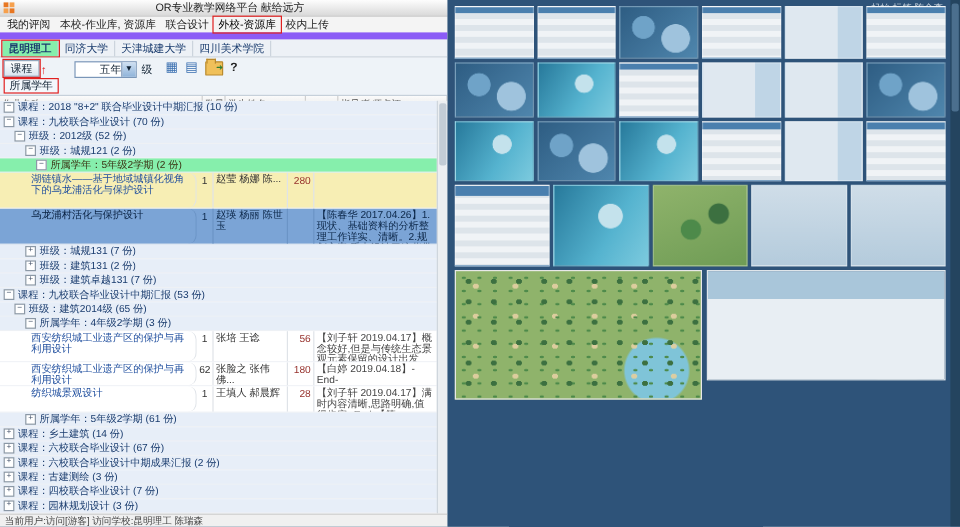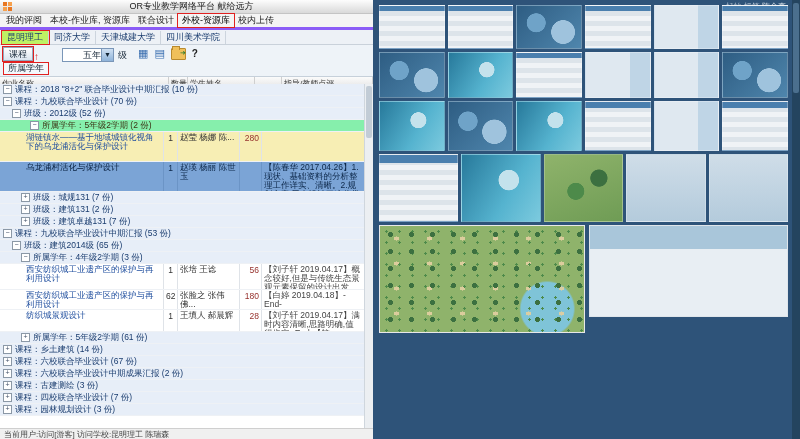--- a/index.html
+++ b/index.html
@@ -9,27 +9,27 @@
   
   .app-window{position:absolute;left:0;top:0;width:373px;height:439px;background:#f0f0f0;overflow:hidden;}
   .titlebar{height:13px;background:linear-gradient(#fdfdfd,#d9d9d9);border-bottom:1px solid #c4c4c4;display:flex;align-items:center;padding:0 2px;}
   .app-icon{width:9px;height:9px;margin-left:1px;background:
      linear-gradient(#e87722,#e87722) 0 0/4px 4px no-repeat,
      linear-gradient(#f6a04d,#f6a04d) 5px 0/4px 4px no-repeat,
      linear-gradient(#f6a04d,#f6a04d) 0 5px/4px 4px no-repeat,
      linear-gradient(#e87722,#e87722) 5px 5px/4px 4px no-repeat;}
   .title-text{flex:1;text-align:center;font-size:9px;color:#222;white-space:nowrap;overflow:hidden;}
 
-  .menubar{height:13px;background:#f4f4f4;border-bottom:3px solid #8b5cf6;display:flex;align-items:center;font-size:9px;color:#222;padding:0 2px;}
+  .menubar{height:13px;background:#f4f4f4;border-bottom:6px solid #8b5cf6;display:flex;align-items:center;font-size:9px;color:#222;padding:0 2px;}
   .menu-item{padding:0 4px;white-space:nowrap;cursor:default;}
   .menu-item.hl{outline:1px solid #e02020;color:#000;}
 
   .tabbar{height:14px;background:#edf1f6;border-bottom:1px solid #c9d1da;display:flex;align-items:center;font-size:9px;padding-left:2px;color:#1a3c6e;}
   .tab{padding:0 5px;border-right:1px solid #ccd4dd;white-space:nowrap;cursor:default;}
-  .tab.active{background:#bef264;outline:1px solid #e02020;font-weight:normal;}
+  .tab.active{background:#86efac;outline:1px solid #e02020;font-weight:bold;}
 
   .toolbar{position:relative;height:31px;background:#eef3f8;border-bottom:1px solid #c6d0da;font-size:9px;}
   .course-btn{position:absolute;left:3px;top:2px;height:12px;line-height:12px;padding:0 5px;border:1px solid #94a8bd;background:linear-gradient(#ffffff,#dbe5ef);color:#123;outline:1px solid #e02020;}
   .red-arrow{position:absolute;left:34px;top:6px;color:#e02020;font-size:10px;font-weight:bold;}
   .year-box{position:absolute;left:3px;top:17px;height:11px;line-height:11px;padding:0 4px;border:1px solid #e02020;background:#f4f8fc;color:#123;}
   .combo{position:absolute;left:62px;top:3px;width:50px;height:12px;border:1px solid #7a96b8;background:#fff;display:flex;}
   .combo .val{flex:1;line-height:12px;padding-left:3px;color:#123;overflow:hidden;text-align:right;}
   .combo .arrow{width:11px;background:linear-gradient(#cfe0f2,#8fb3d9);border-left:1px solid #7a96b8;color:#123;font-size:7px;text-align:center;line-height:12px;}
   .grade-suffix{position:absolute;left:118px;top:4px;color:#123;}
   .tool-icons{position:absolute;left:138px;top:2px;display:flex;align-items:center;gap:6px;}
@@ -52,21 +52,21 @@
   .row.group{height:12px;background:#e7eef8;color:#1a3c6e;align-items:center;}
   .row.group.yellow{background:#86efac;color:#3b3414;}
   .twisty{flex:none;width:7px;height:7px;border:1px solid #8b98a6;background:#fff;color:#44526a;font-size:7px;line-height:6px;text-align:center;margin-right:3px;}
   .glabel{white-space:nowrap;overflow:hidden;}
   .row.entry{background:#fff;color:#333;}
   .row.entry.yellow{background:#f7eeb4;}
   .row.entry.selected{background:#7ba4d6;}
   .row.entry.selected .cell{border-color:#6b94c6;color:#0c2749;}
   .row.entry.selected .cell.name{color:#082040;}
   .cell{box-sizing:border-box;border-right:1px solid #dfe3e8;padding:1px 2px;overflow:hidden;}
-  .cell.name{width:164px;color:#1f4e9e;padding-left:26px;line-height:9px;}
+  .cell.name{width:164px;color:#1f4e9e;padding-left:26px;line-height:9px;border-radius:7px;}
   .cell.cnt{width:14px;text-align:center;color:#333;}
   .cell.stu{width:62px;color:#333;line-height:9px;}
   .cell.score{width:22px;color:#96312c;text-align:right;}
   .cell.com{flex:1;color:#444;line-height:9px;}
 
   .statusbar{position:absolute;left:0;bottom:0;width:373px;height:11px;background:#f0f0f0;border-top:1px solid #cfcfcf;font-size:8px;color:#444;line-height:11px;padding-left:4px;box-sizing:border-box;white-space:nowrap;overflow:hidden;}
   .left-scroll{position:absolute;right:0;top:84px;bottom:11px;width:8px;background:#eceff2;border-left:1px solid #cfd6dd;}
   .left-scroll .thumb-bar{position:absolute;left:1px;right:1px;top:2px;height:52px;background:#c2ccd6;border-radius:2px;}
 
   
@@ -152,20 +152,24 @@
           <span class="glabel">课程：2018 "8+2" 联合毕业设计中期汇报 (10 份)</span>
         </div>
         <div class="row group" style="padding-left: 3px;">
           <span class="twisty">−</span>
           <span class="glabel">课程：九校联合毕业设计 (70 份)</span>
         </div>
         <div class="row group" style="padding-left: 12px;">
           <span class="twisty">−</span>
           <span class="glabel">班级：2012级 (52 份)</span>
         </div>
+        <div class="row group" style="padding-left: 21px;">
+          <span class="twisty">−</span>
+          <span class="glabel">班级：城规121 (2 份)</span>
+        </div>
         <div class="row group yellow" style="padding-left: 30px;">
           <span class="twisty">−</span>
           <span class="glabel">所属学年：5年级2学期 (2 份)</span>
         </div>
         <div class="row entry yellow" style="height: 30px;">
           <div class="cell name">湖链镇水——基于地域城镇化视角下的乌龙浦活化与保护设计</div>
           <div class="cell cnt">1</div>
           <div class="cell stu">赵莹 杨娜 陈...</div>
           <div class="cell score">280</div>
           <div class="cell com"></div>

